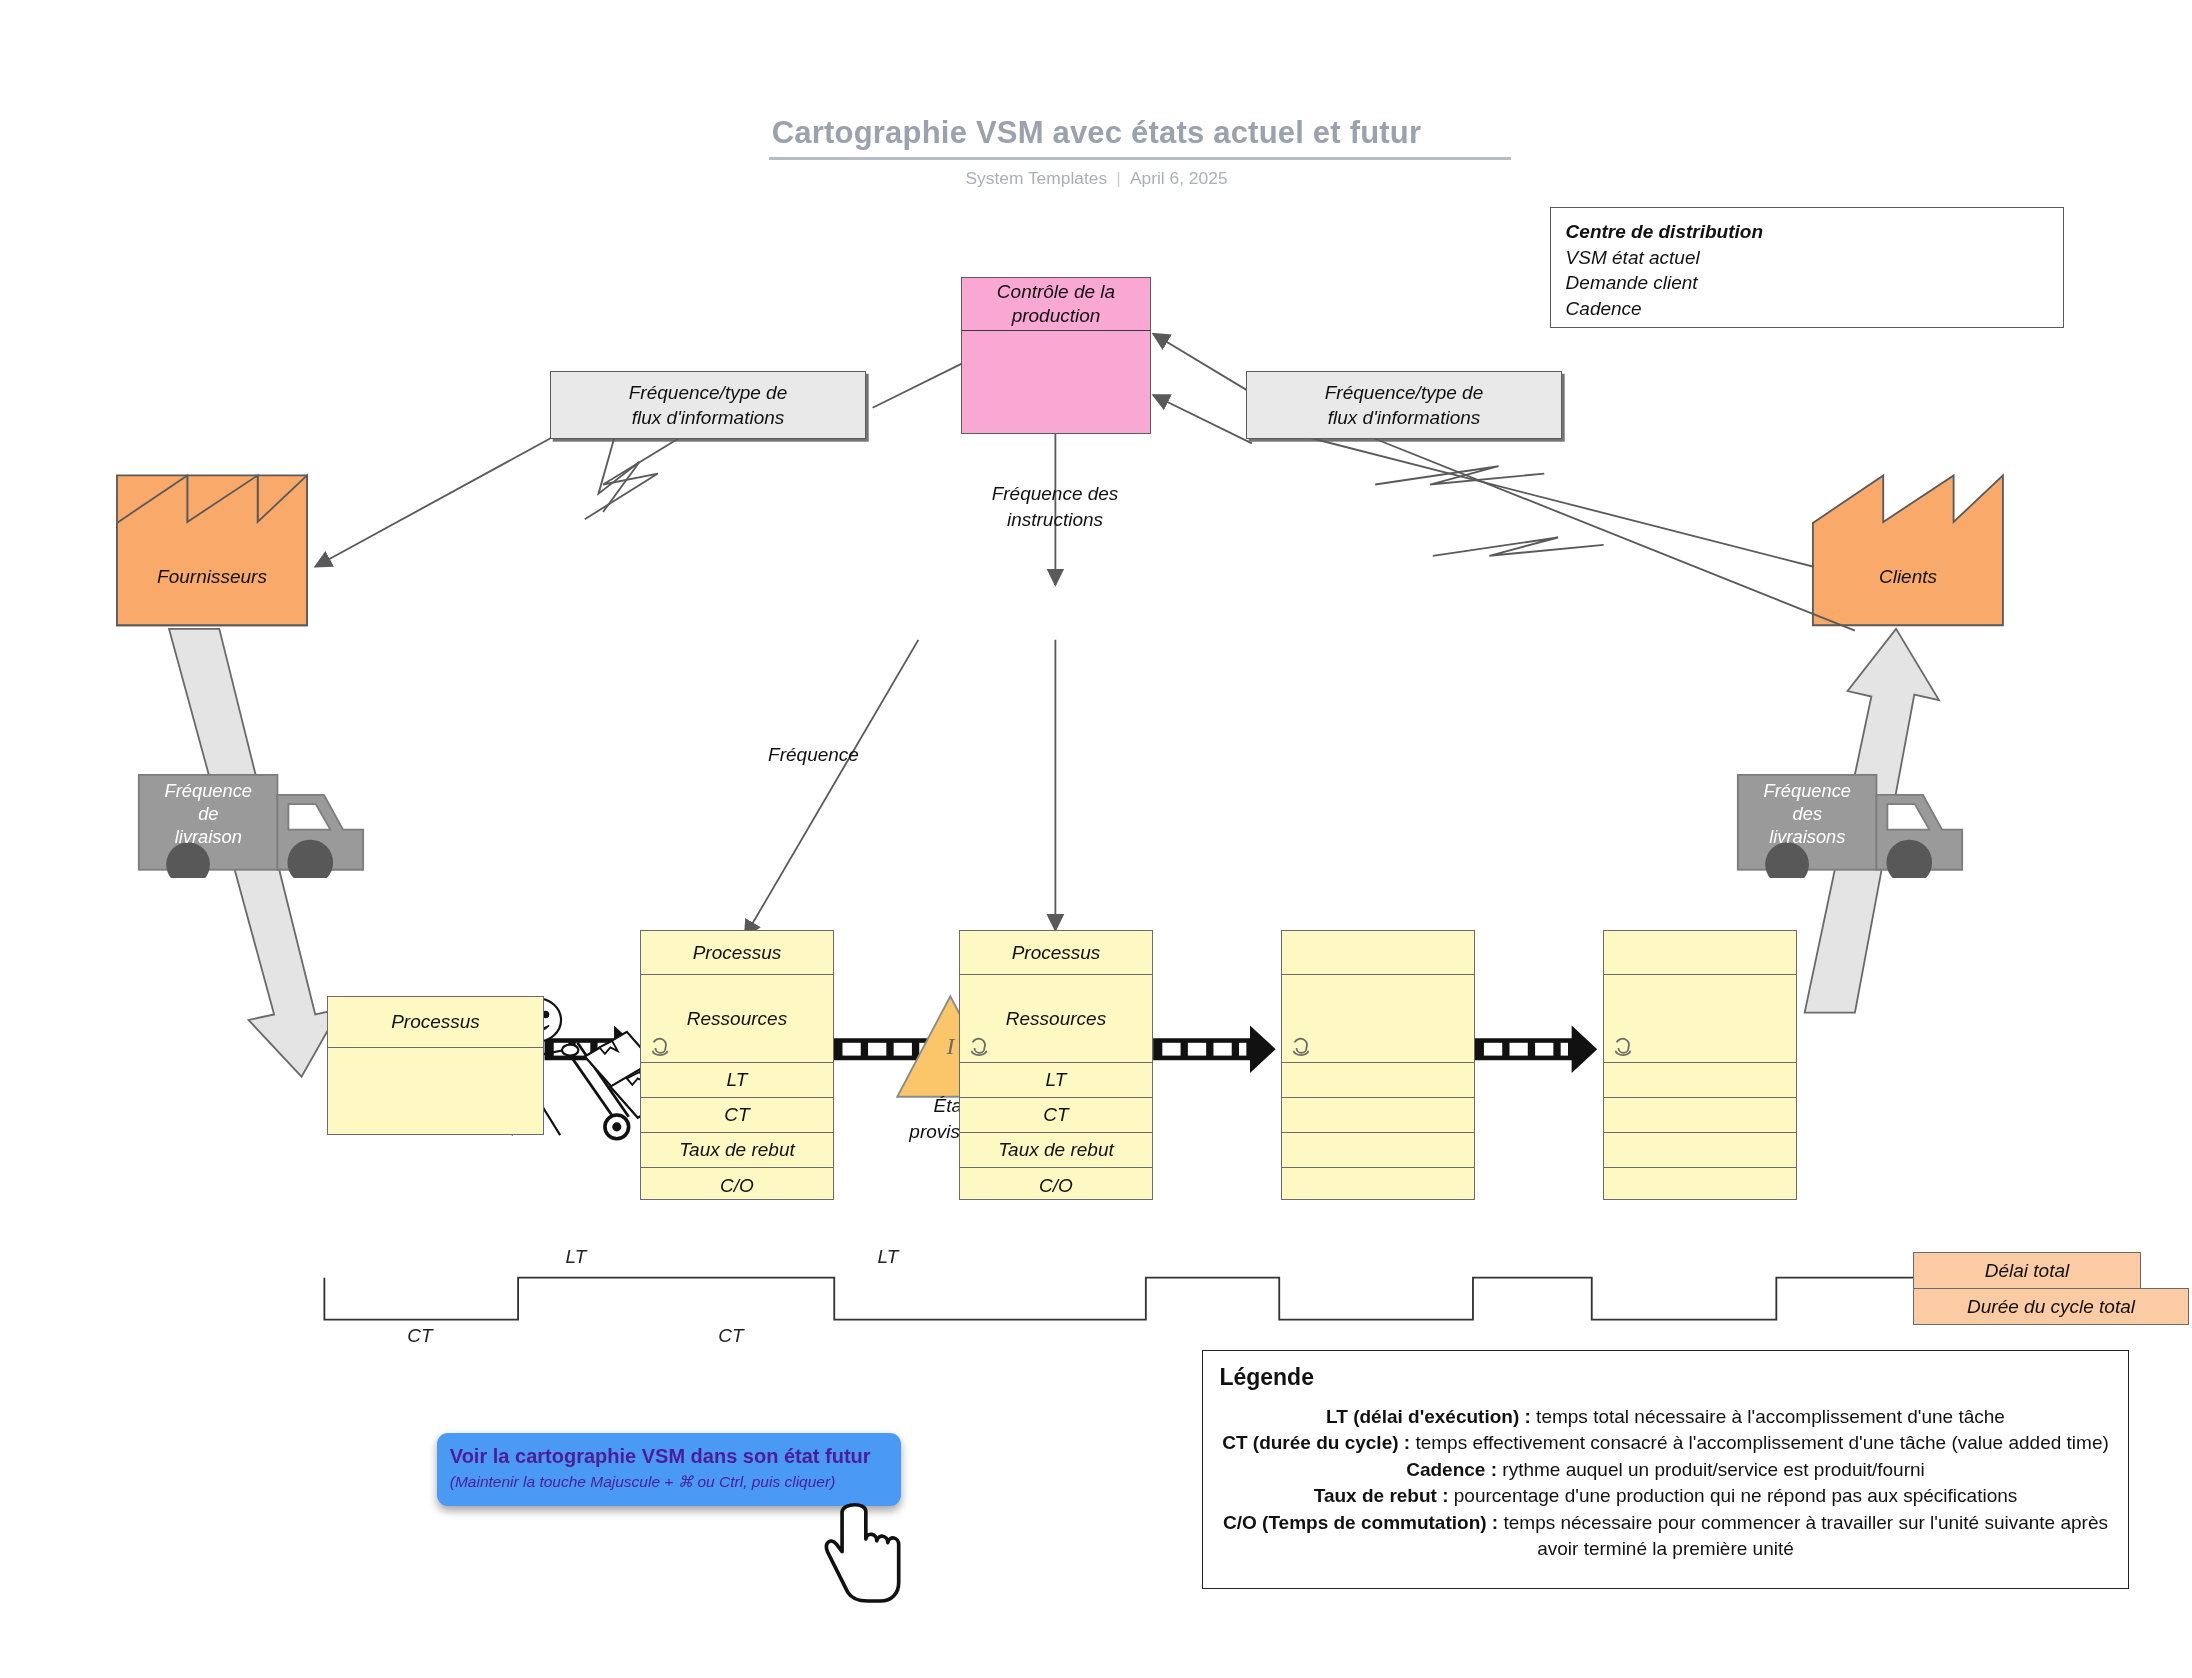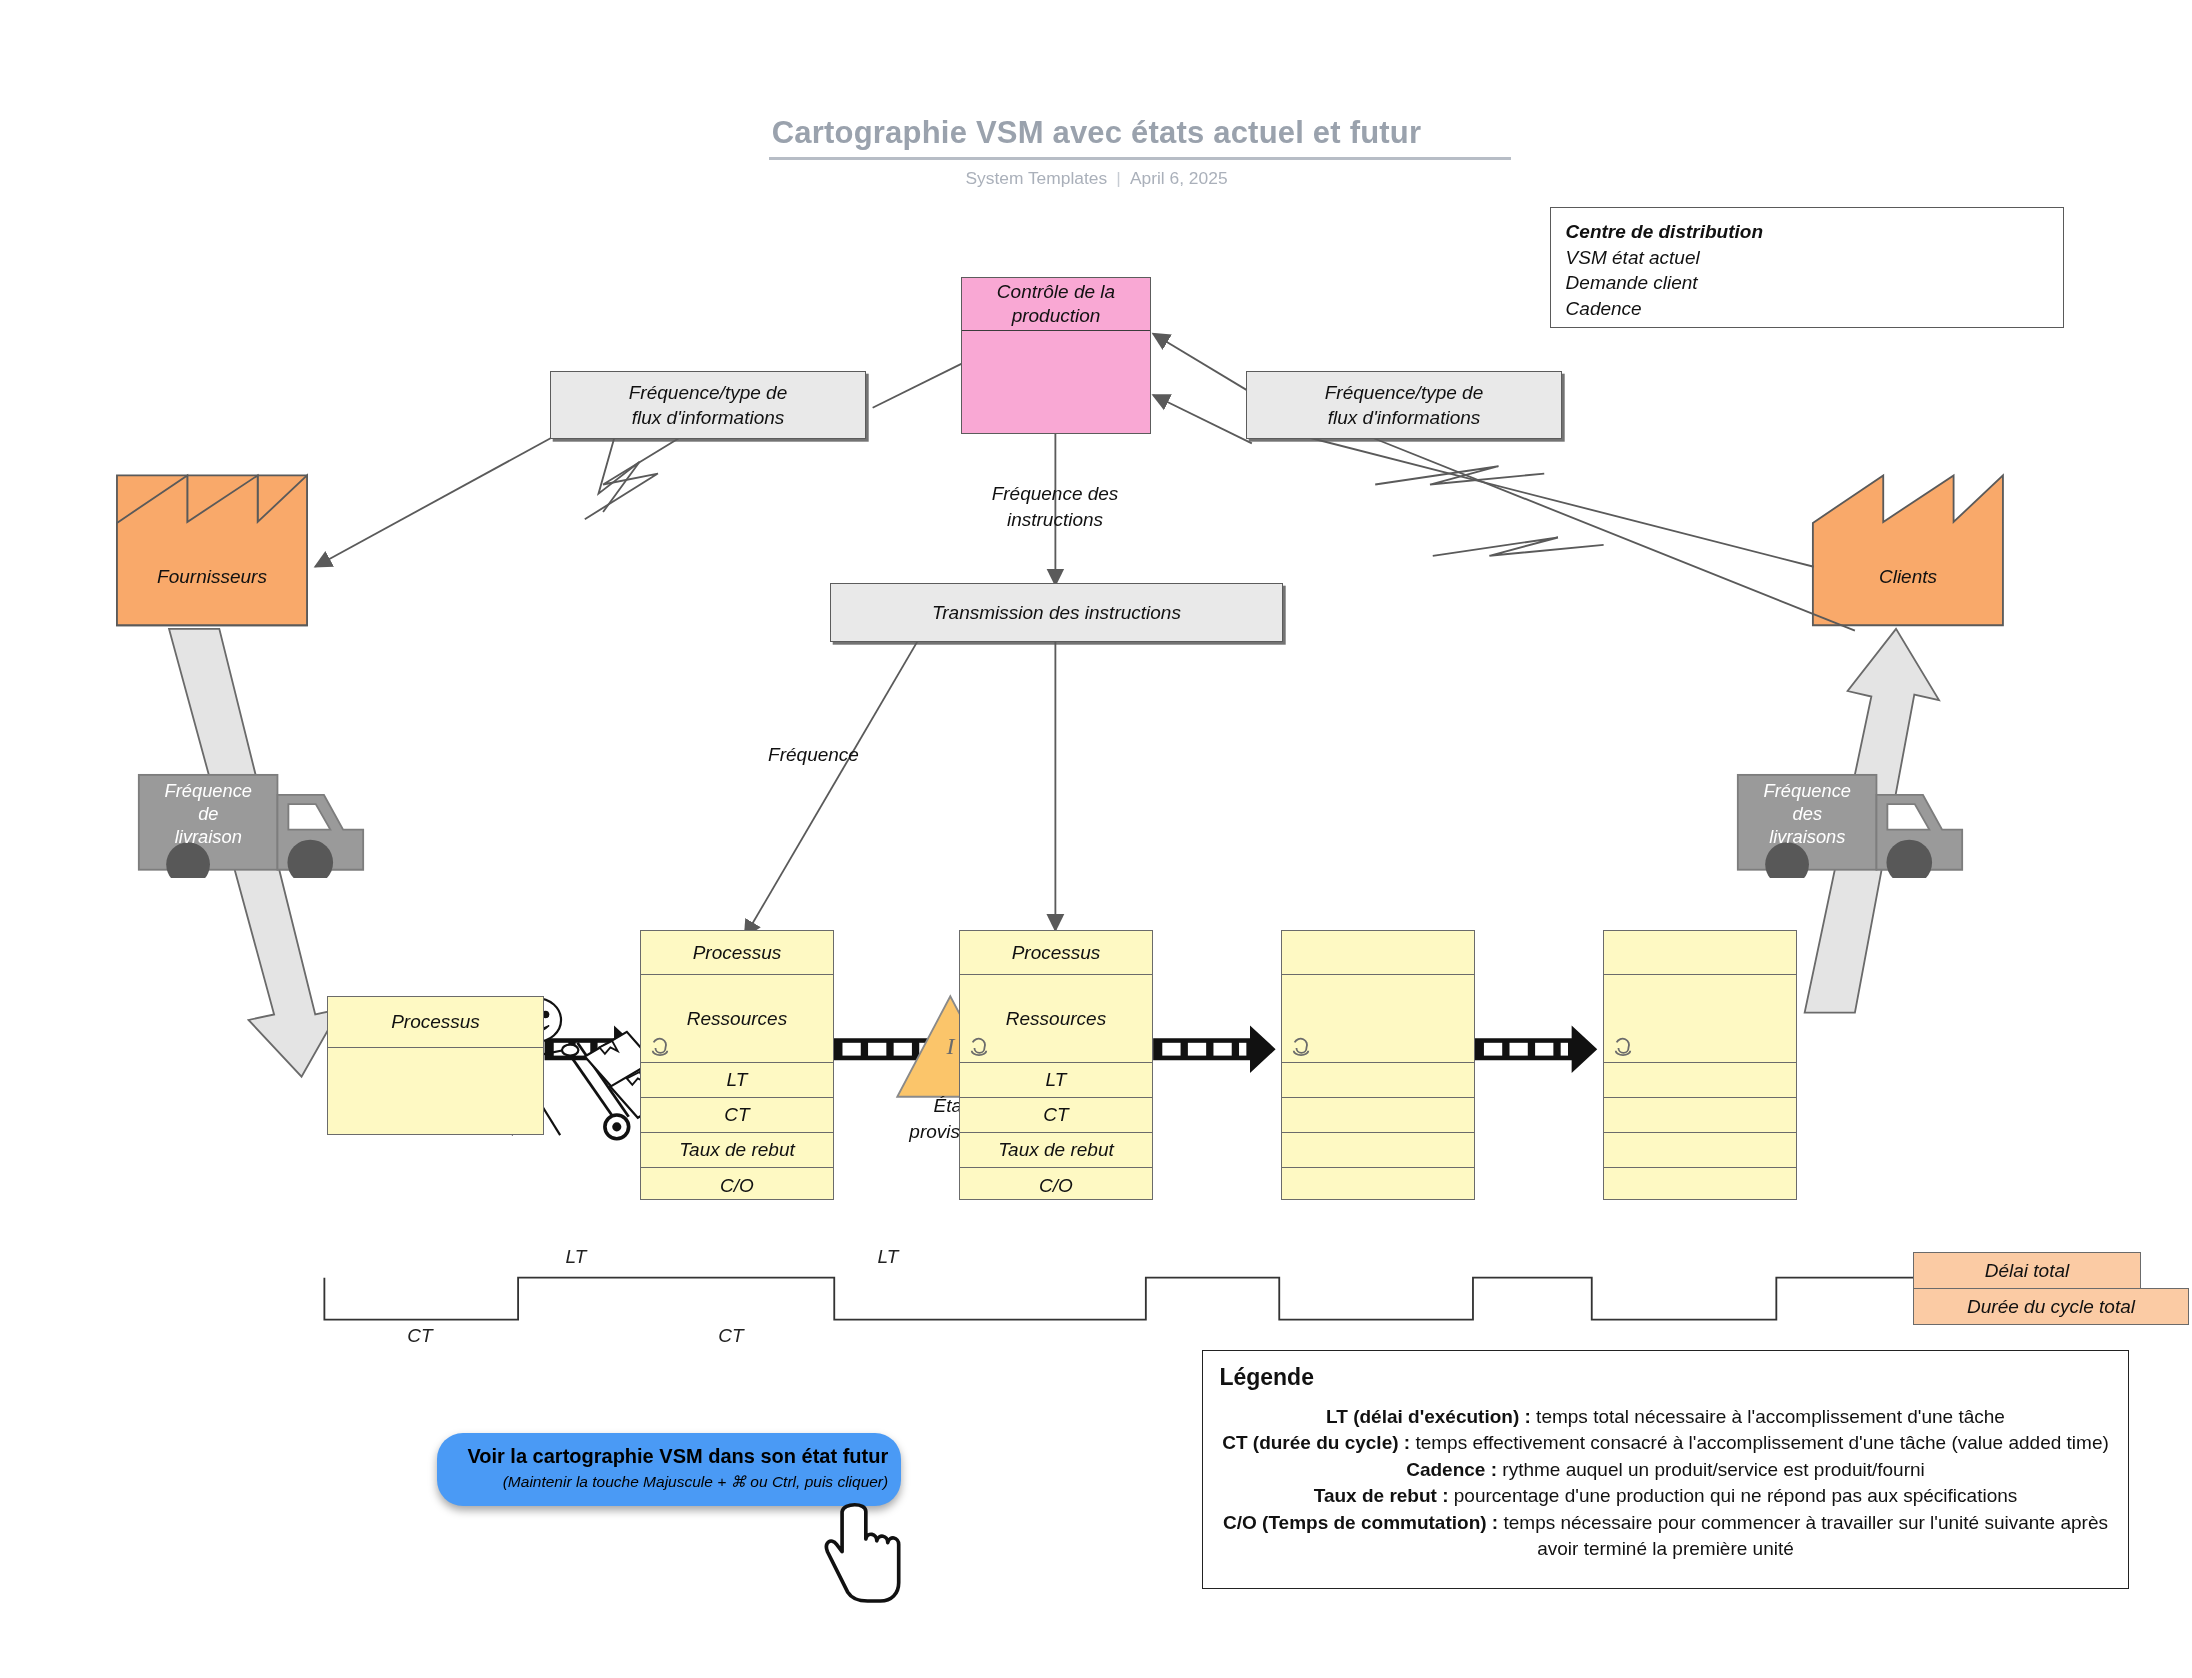--- a/index.html
+++ b/index.html
@@ -53,23 +53,23 @@
           justify-content:center;font-style:italic;font-size:19px;color:#111;box-sizing:border-box;}
 
   
   #legend{left:1202px;top:1350px;width:927px;height:239px;border:1.8px solid #222;background:#fff;
           box-sizing:border-box;padding:12.8px 16.4px 0 16.4px;}
   #legend .ttl{text-align:left;font-size:23px;font-weight:bold;margin-bottom:12.8px;color:#111;}
   #legend .li{text-align:center;font-size:19px;line-height:26.5px;color:#111;}
   #legend .li b{font-weight:bold;}
 
   
-  #cta{left:437px;top:1433px;width:464px;border-radius:26px;background:#4a9af5;
+  #cta{left:437px;top:1433px;width:464px;border-radius:11px;background:#4a9af5;
        box-shadow:0 4.6px 8.2px rgba(0,0,0,.35);padding:11px 12.8px 12.8px 12.8px;box-sizing:border-box;
-       text-align:right;color:#000000;cursor:pointer;}
+       text-align:left;color:#4c1d95;cursor:pointer;}
   #cta .l1{font-size:20px;font-weight:bold;line-height:25.6px;}
   #cta .l2{font-size:15.5px;font-style:italic;line-height:22px;margin-top:1.8px;}
 </style>
 </head>
 <body>
 
 <div id="stage">
 
   <div class="abs" id="title">Cartographie VSM avec états actuel et futur</div>
   <div class="abs" id="titlerule"></div>
@@ -198,23 +198,20 @@
   <div class="abs greybox" style="left:550px;top:371px;width:314px;height:66px;flex-direction:column;">
     <div>Fréquence/type de</div>
     <div>flux d'informations</div>
   </div>
 
   <div class="abs greybox" style="left:1246px;top:371px;width:314px;height:66px;flex-direction:column;">
     <div>Fréquence/type de</div>
     <div>flux d'informations</div>
   </div>
 
-  <div class="abs greybox" style="left:830px;top:583px;width:451px;height:57px;">
-    <span>Transmission des instructions</span>
-  </div>
 
   <div class="abs flab" style="left:117px;top:564px;width:190px;">Fournisseurs</div>
   <div class="abs flab" style="left:1813px;top:564px;width:190px;">Clients</div>
 
   <div class="abs flab" style="left:927px;top:481px;width:256px;">
     <div>Fréquence des</div>
     <div>instructions</div>
   </div>
 
   <div class="abs flab" style="left:722px;top:742px;width:183px;">Fréquence</div>

